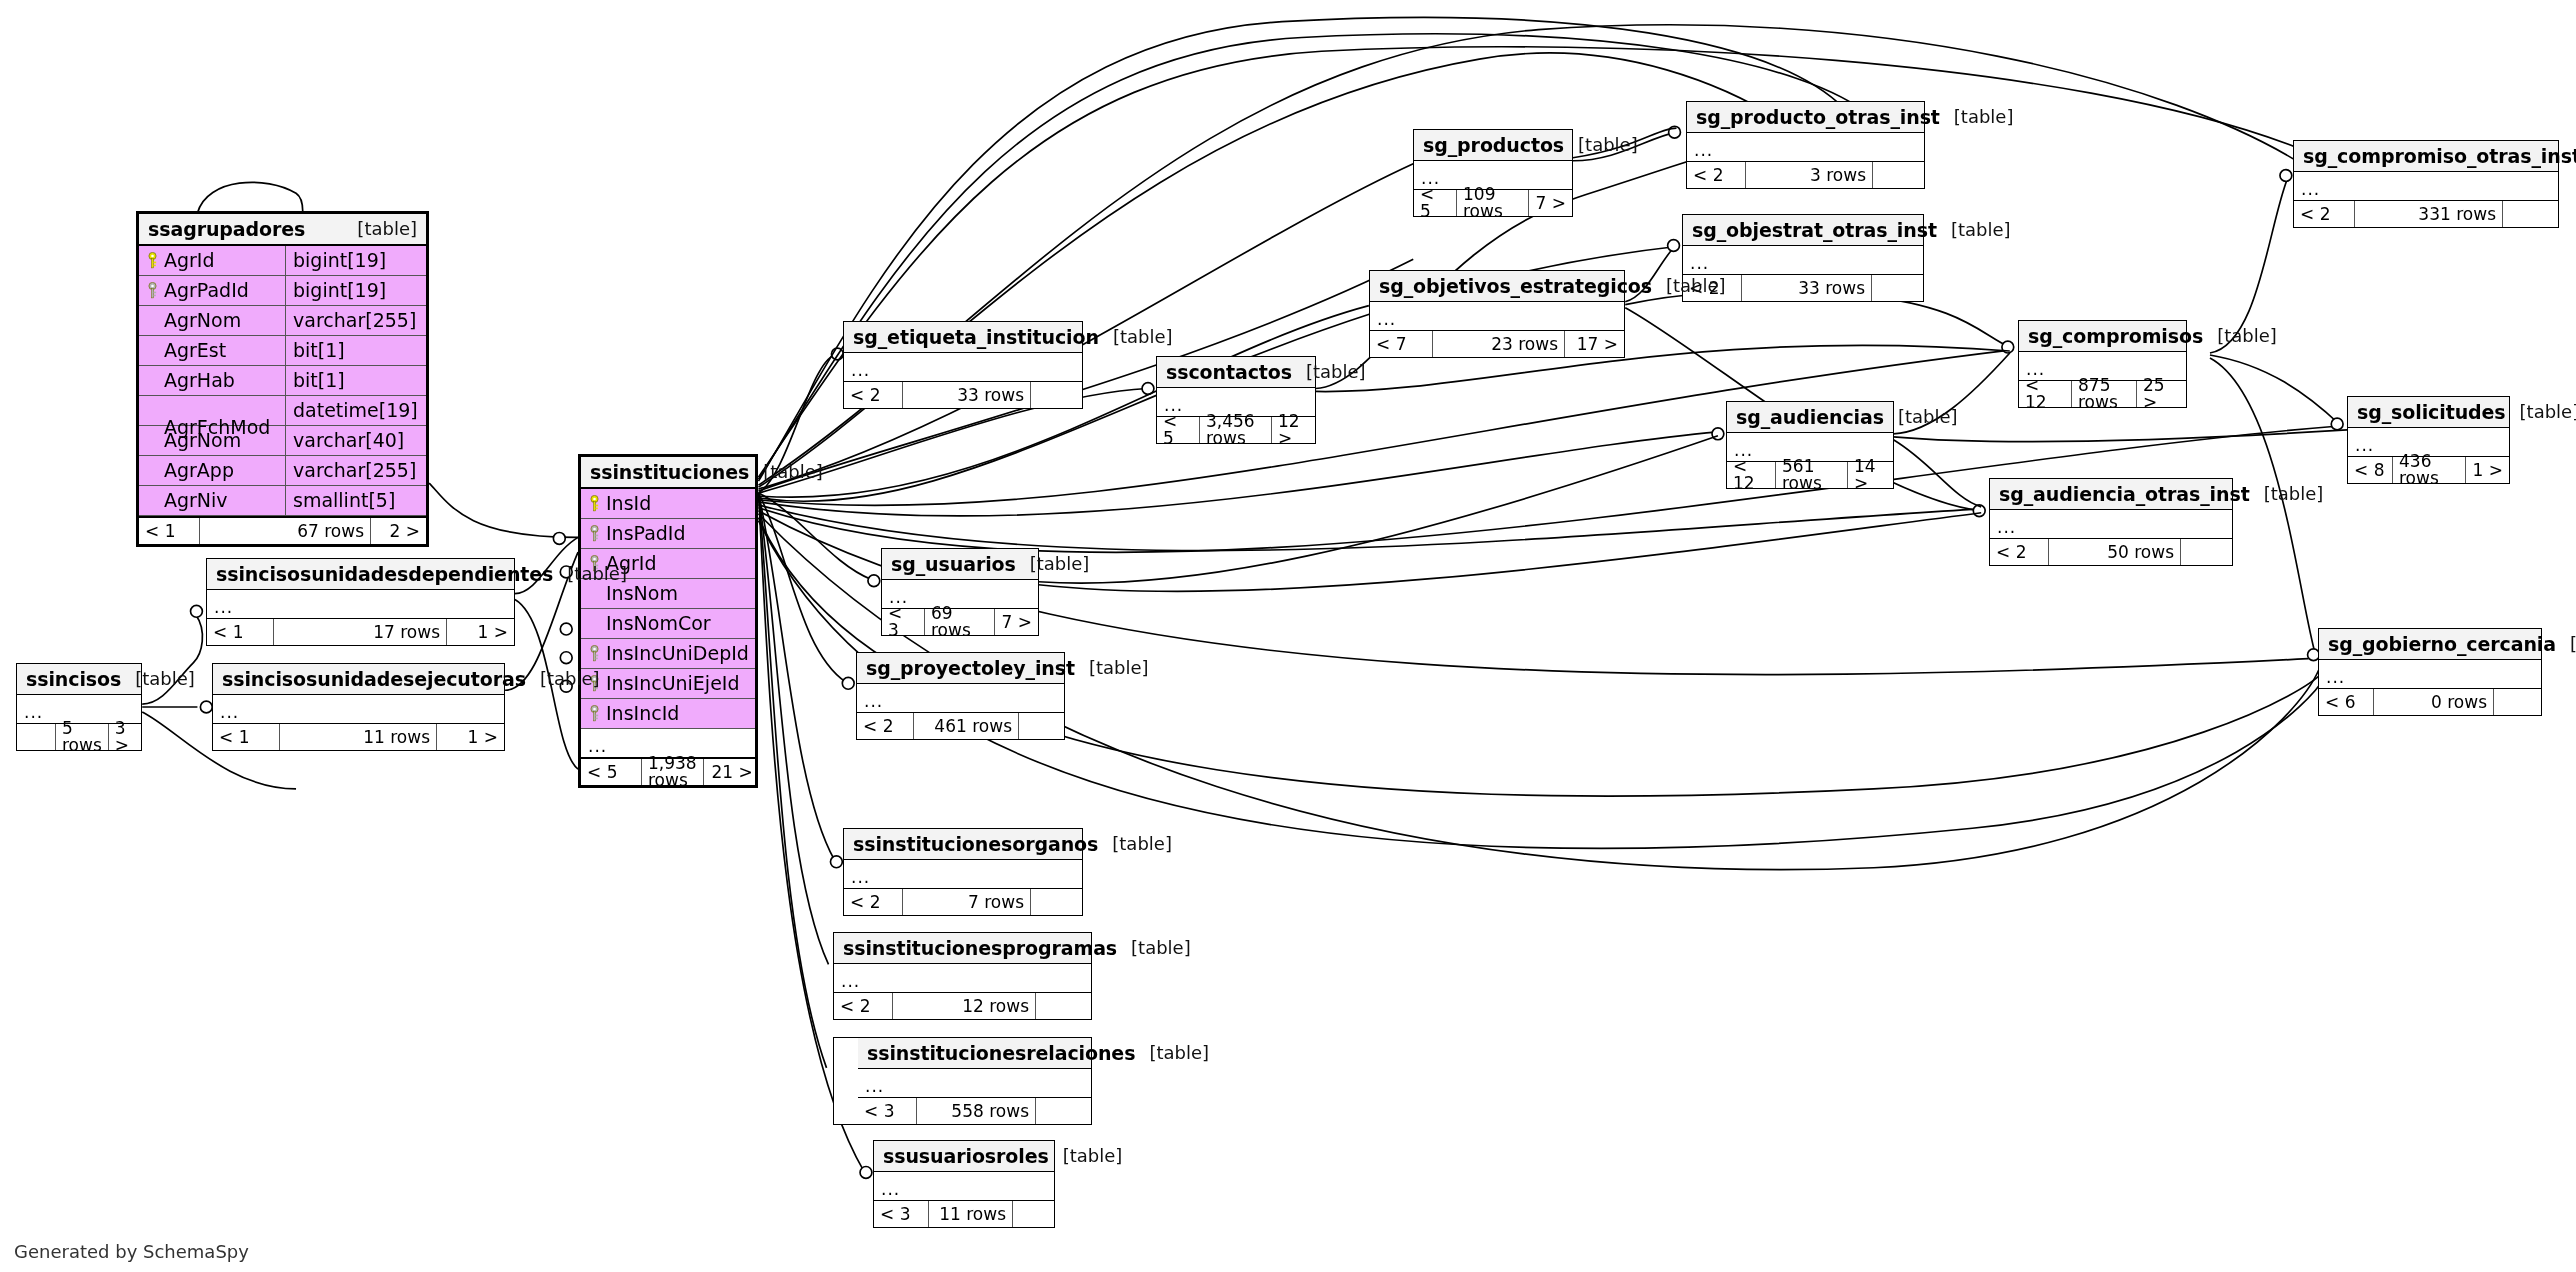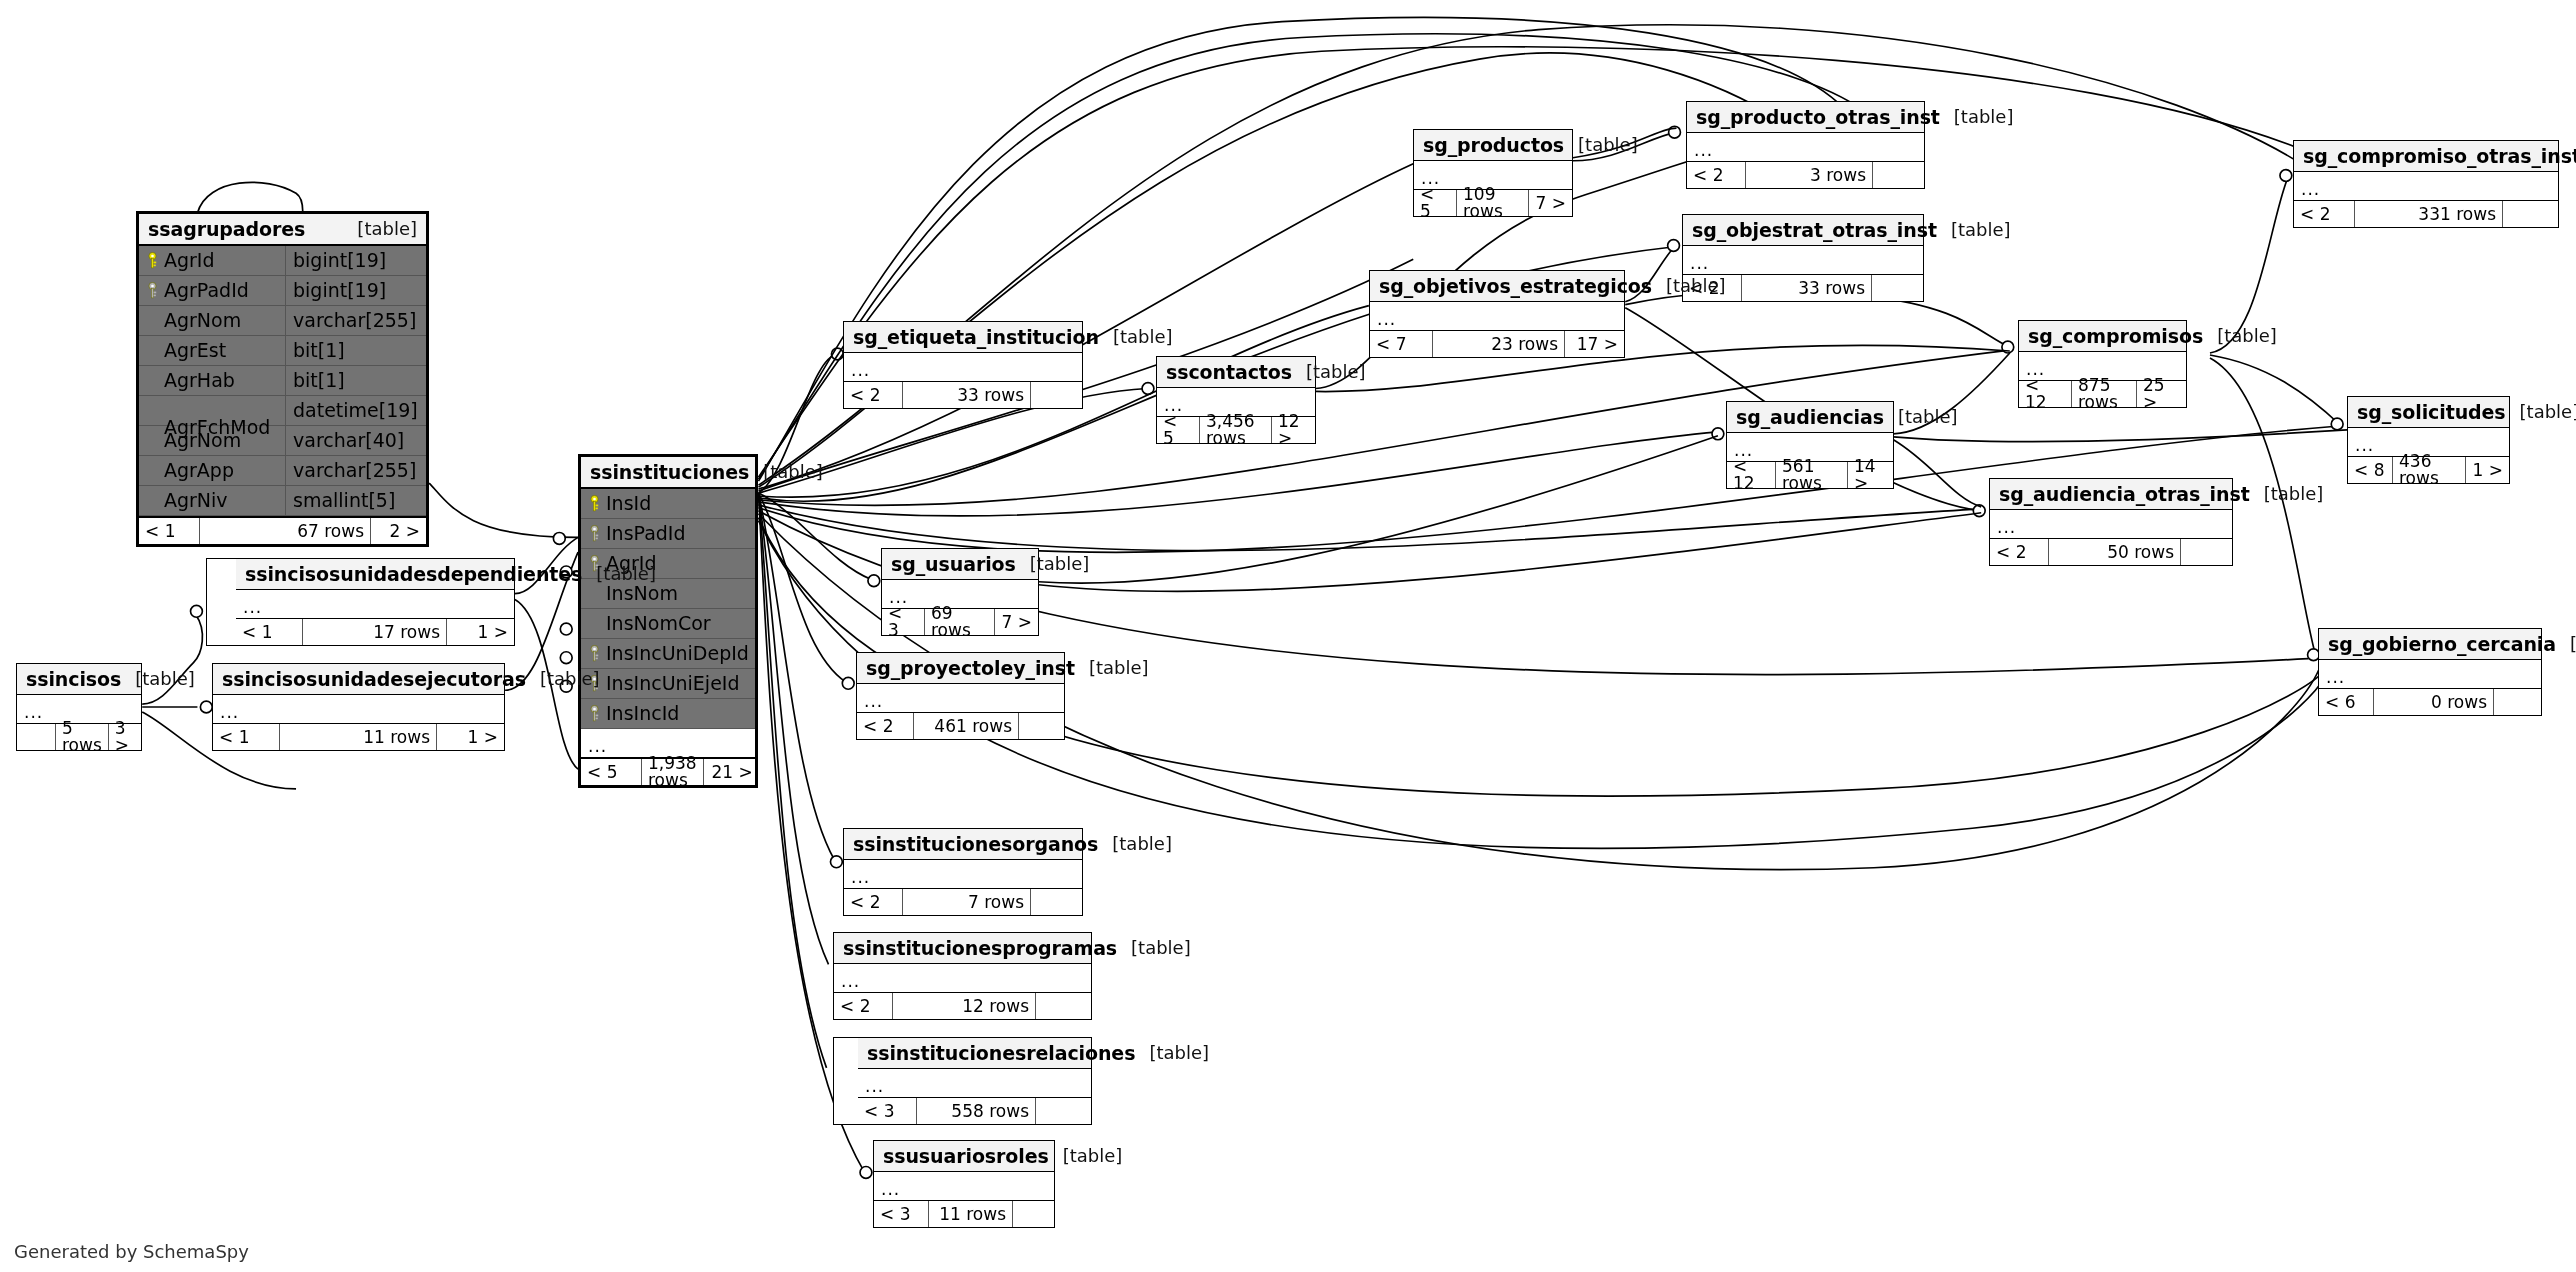--- a/index.html
+++ b/index.html
@@ -61,21 +61,21 @@
     color: #111;
     padding-left: 14px;
     font-weight: normal;
   }
 
   .col-row {
     display: flex;
     align-items: center;
     height: 29px;
     border-bottom: 1.1px solid #555;
-    background: #737373;
+    background: #f0abfc;
     white-space: nowrap;
   }
   .col-row:last-of-type { border-bottom: none; }
   .col-name {
     flex: 0 0 auto;
     display: flex;
     align-items: center;
     padding-left: 7px;
     box-sizing: border-box;
   }
@@ -430,21 +430,21 @@
         <span class="tbl-name">ssincisos</span>
         <span class="tbl-kind">[table]</span>
       </div>
       <div class="ellipsis-row">...</div>
       <div class="foot">
         <div class="f-left" style="flex:0 0 39px;"></div>
         <div class="f-mid">5 rows</div>
         <div class="f-right" style="flex:0 0 39px;">3 &gt;</div>
       </div>
     </div>
-    <div class="tbl" style="left: 206px; top: 558px; width: 309px; padding-left: 29px;">
+    <div class="tbl" style="left: 206px; top: 558px; width: 309px;">
       <div class="tbl-head">
         <span class="tbl-name">ssincisosunidadesdependientes</span>
         <span class="tbl-kind">[table]</span>
       </div>
       <div class="ellipsis-row">...</div>
       <div class="foot">
         <div class="f-left" style="flex:0 0 67px;">&lt; 1</div>
         <div class="f-mid">17 rows</div>
         <div class="f-right" style="flex:0 0 67px;">1 &gt;</div>
       </div>

